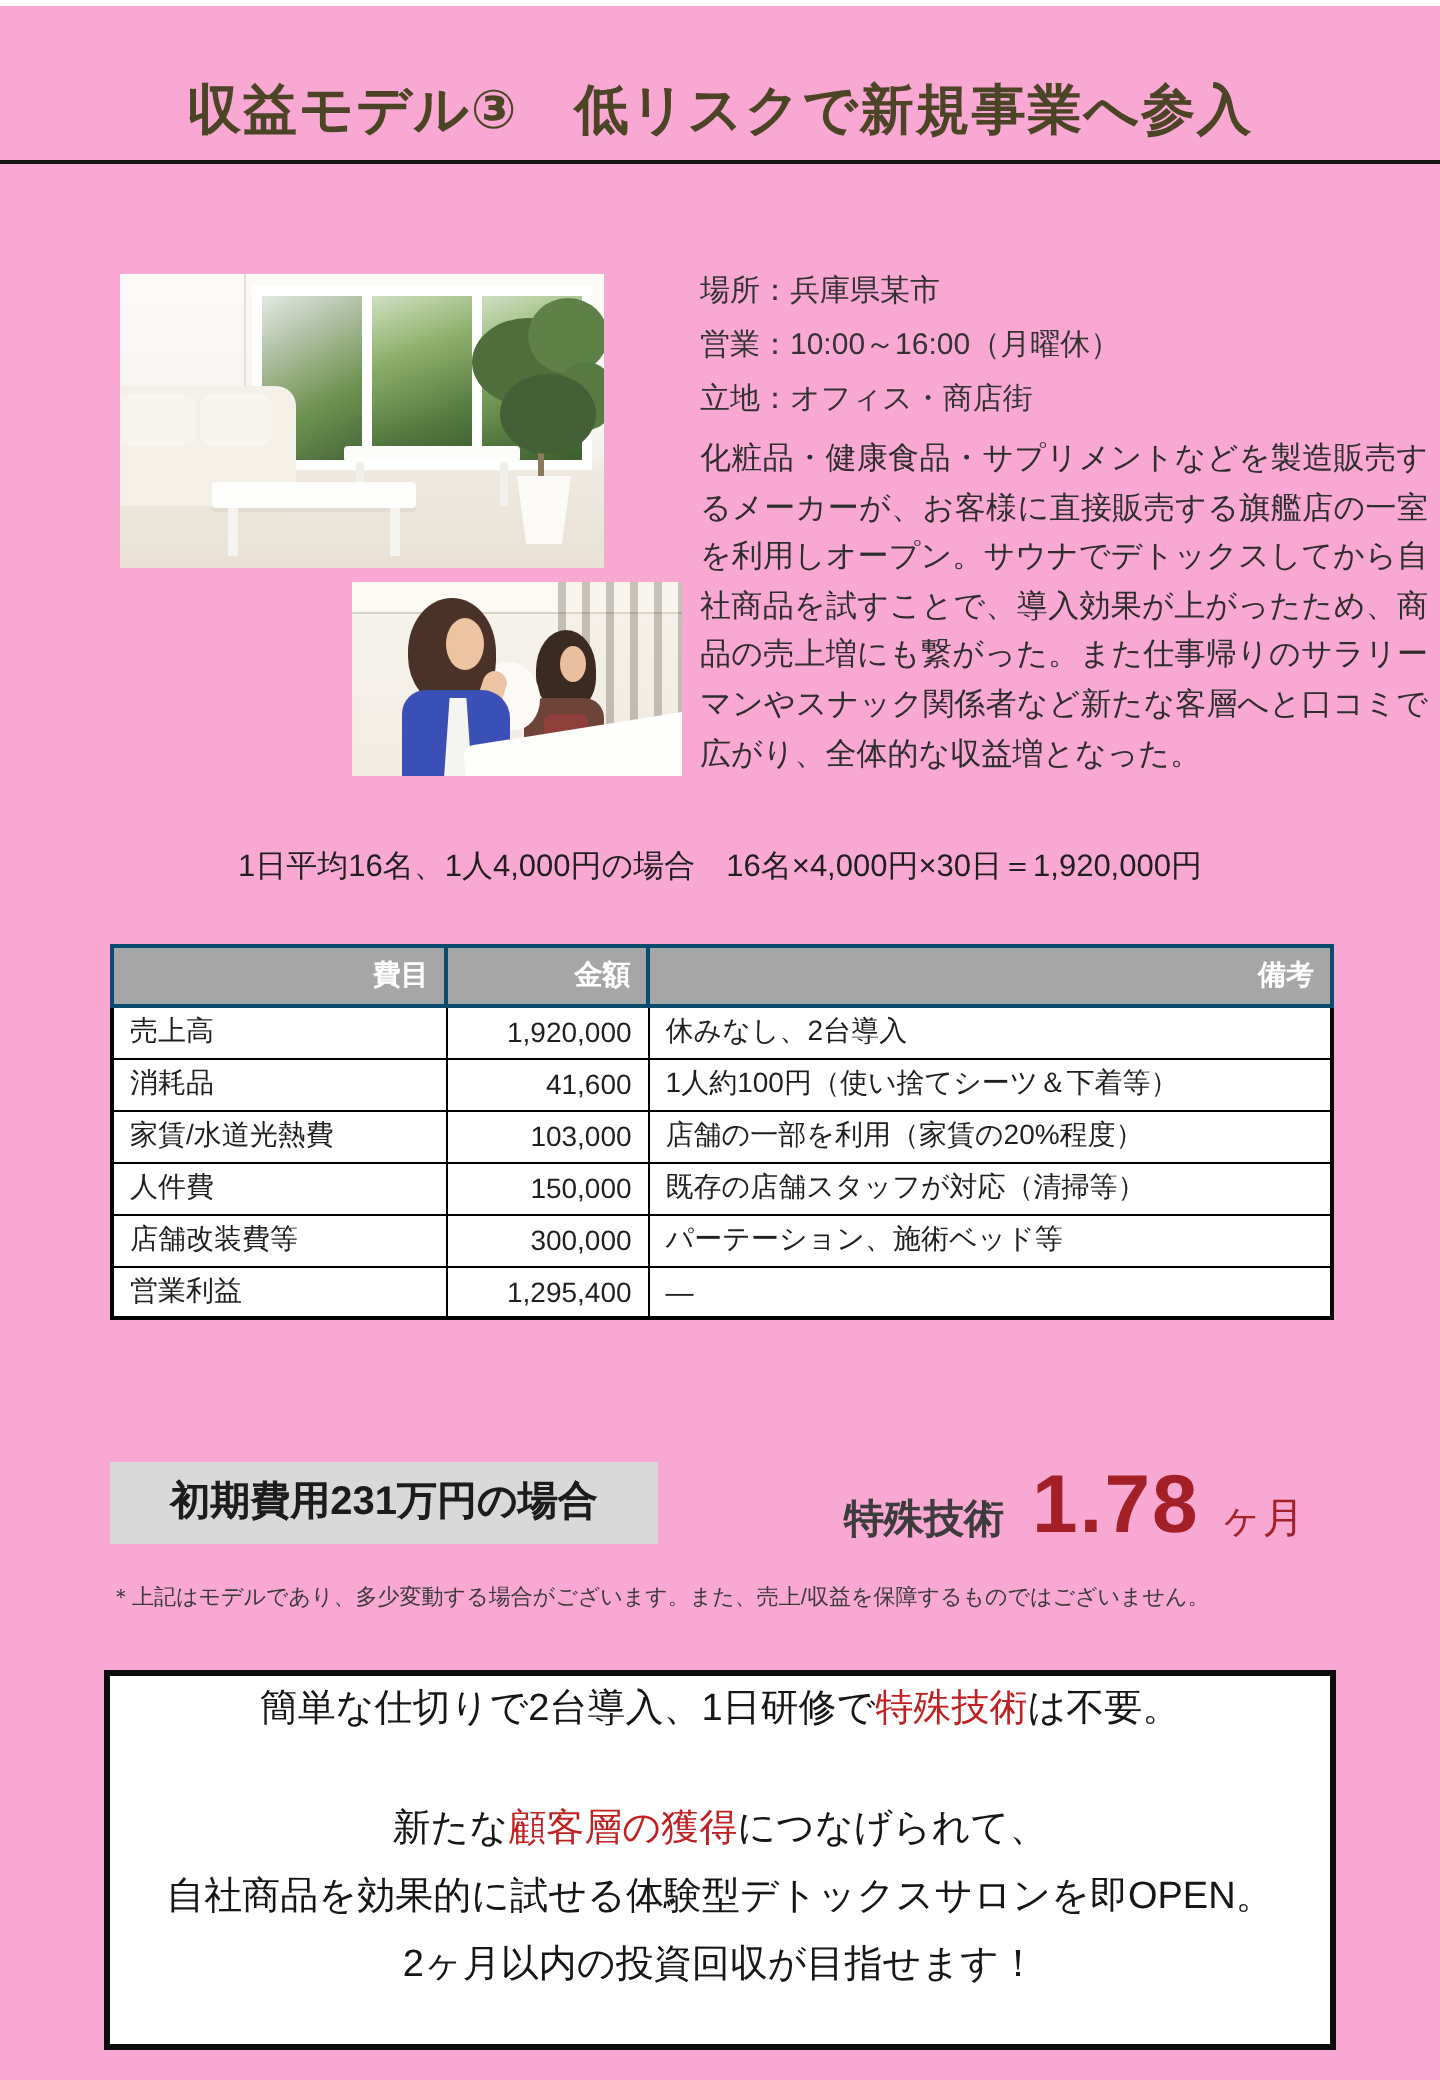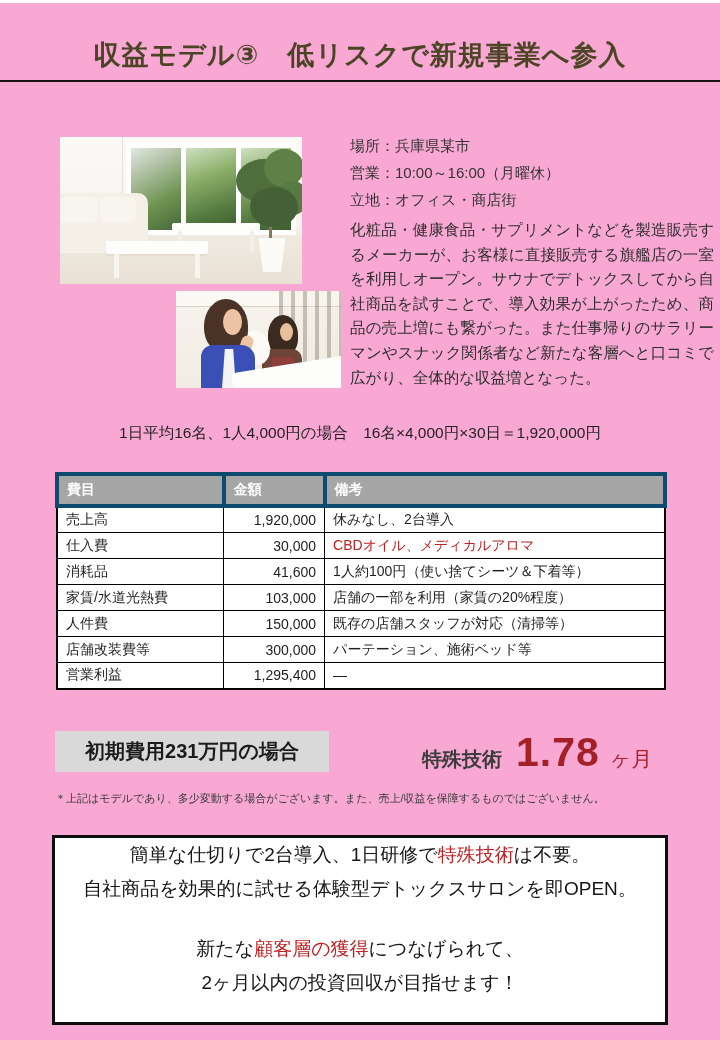--- a/index.html
+++ b/index.html
@@ -66,22 +66,22 @@
   
   .info{position:absolute;left:350px;top:129px;width:362px;font-size:15px;line-height:27px;color:#333;}
   .desc{position:absolute;left:350px;top:215px;width:364px;font-size:15.5px;line-height:24.6px;color:#2e2e2e;text-align:justify;}
 
   
   .calc{position:absolute;left:0;top:420px;width:720px;text-align:center;font-size:15.5px;color:#1f1f1f;}
 
   
   .cost-table{position:absolute;left:55px;top:469px;width:612px;border-collapse:collapse;
     font-size:14px;color:#1f1f1f;border:2px solid #000;}
-  .cost-table th{background:#a6a6a6;color:#ffffff;font-weight:bold;text-align:left;
-    padding:5px 8px;border:4px solid #0c4a6e;height:28px;font-size:14px;}
+  .cost-table th{background:#a6a6a6;color:#ffffff;font-weight:bold;text-align:right;
+    padding:5px 8px;border:2px solid #0c4a6e;height:28px;font-size:14px;}
   .cost-table td{border:1px solid #000;padding:3px 8px;height:26px;background:#fff;}
   .col-item{width:168px;}
   .col-amount{width:101px;}
   .col-note{width:343px;}
   td.amount{text-align:right;}
   td.note-red{color:#bf2021;}
 
   
   .init-box{position:absolute;left:55px;top:728px;width:274px;height:41px;background:#d9d9d9;
     text-align:center;line-height:41px;font-size:20px;font-weight:bold;color:#1c1c1c;}
@@ -170,25 +170,20 @@
         <th class="col-note">備考</th>
       </tr>
     </thead>
     <tbody>
       <tr>
         <td>売上高</td>
         <td class="amount">1,920,000</td>
         <td>休みなし、2台導入</td>
       </tr>
       <tr>
-        <td>仕入費</td>
-        <td class="amount">30,000</td>
-        <td class="note-red">CBDオイル、メディカルアロマ</td>
-      </tr>
-      <tr>
         <td>消耗品</td>
         <td class="amount">41,600</td>
         <td>1人約100円（使い捨てシーツ＆下着等）</td>
       </tr>
       <tr>
         <td>家賃/水道光熱費</td>
         <td class="amount">103,000</td>
         <td>店舗の一部を利用（家賃の20%程度）</td>
       </tr>
       <tr>
@@ -213,18 +208,18 @@
   <div class="invest-line">
     <span class="invest-label">特殊技術</span>
     <span class="invest-value">1.78</span>
     <span class="invest-unit">ヶ月</span>
   </div>
 
   <div class="disclaimer">＊上記はモデルであり、多少変動する場合がございます。また、売上/収益を保障するものではございません。</div>
 
   <div class="highlight-box">
     <p class="hl-line"><span>簡単な仕切りで2台導入、1日研修で</span><span class="red">特殊技術</span><span>は不要。</span></p>
+    <p class="hl-line hl-gap"><span>新たな</span><span class="red">顧客層の獲得</span><span>につなげられて、</span></p>
     <p class="hl-line">自社商品を効果的に試せる体験型デトックスサロンを即OPEN。</p>
-    <p class="hl-line hl-gap"><span>新たな</span><span class="red">顧客層の獲得</span><span>につなげられて、</span></p>
     <p class="hl-line">2ヶ月以内の投資回収が目指せます！</p>
   </div>
 
 </div>
 
 </body></html>

